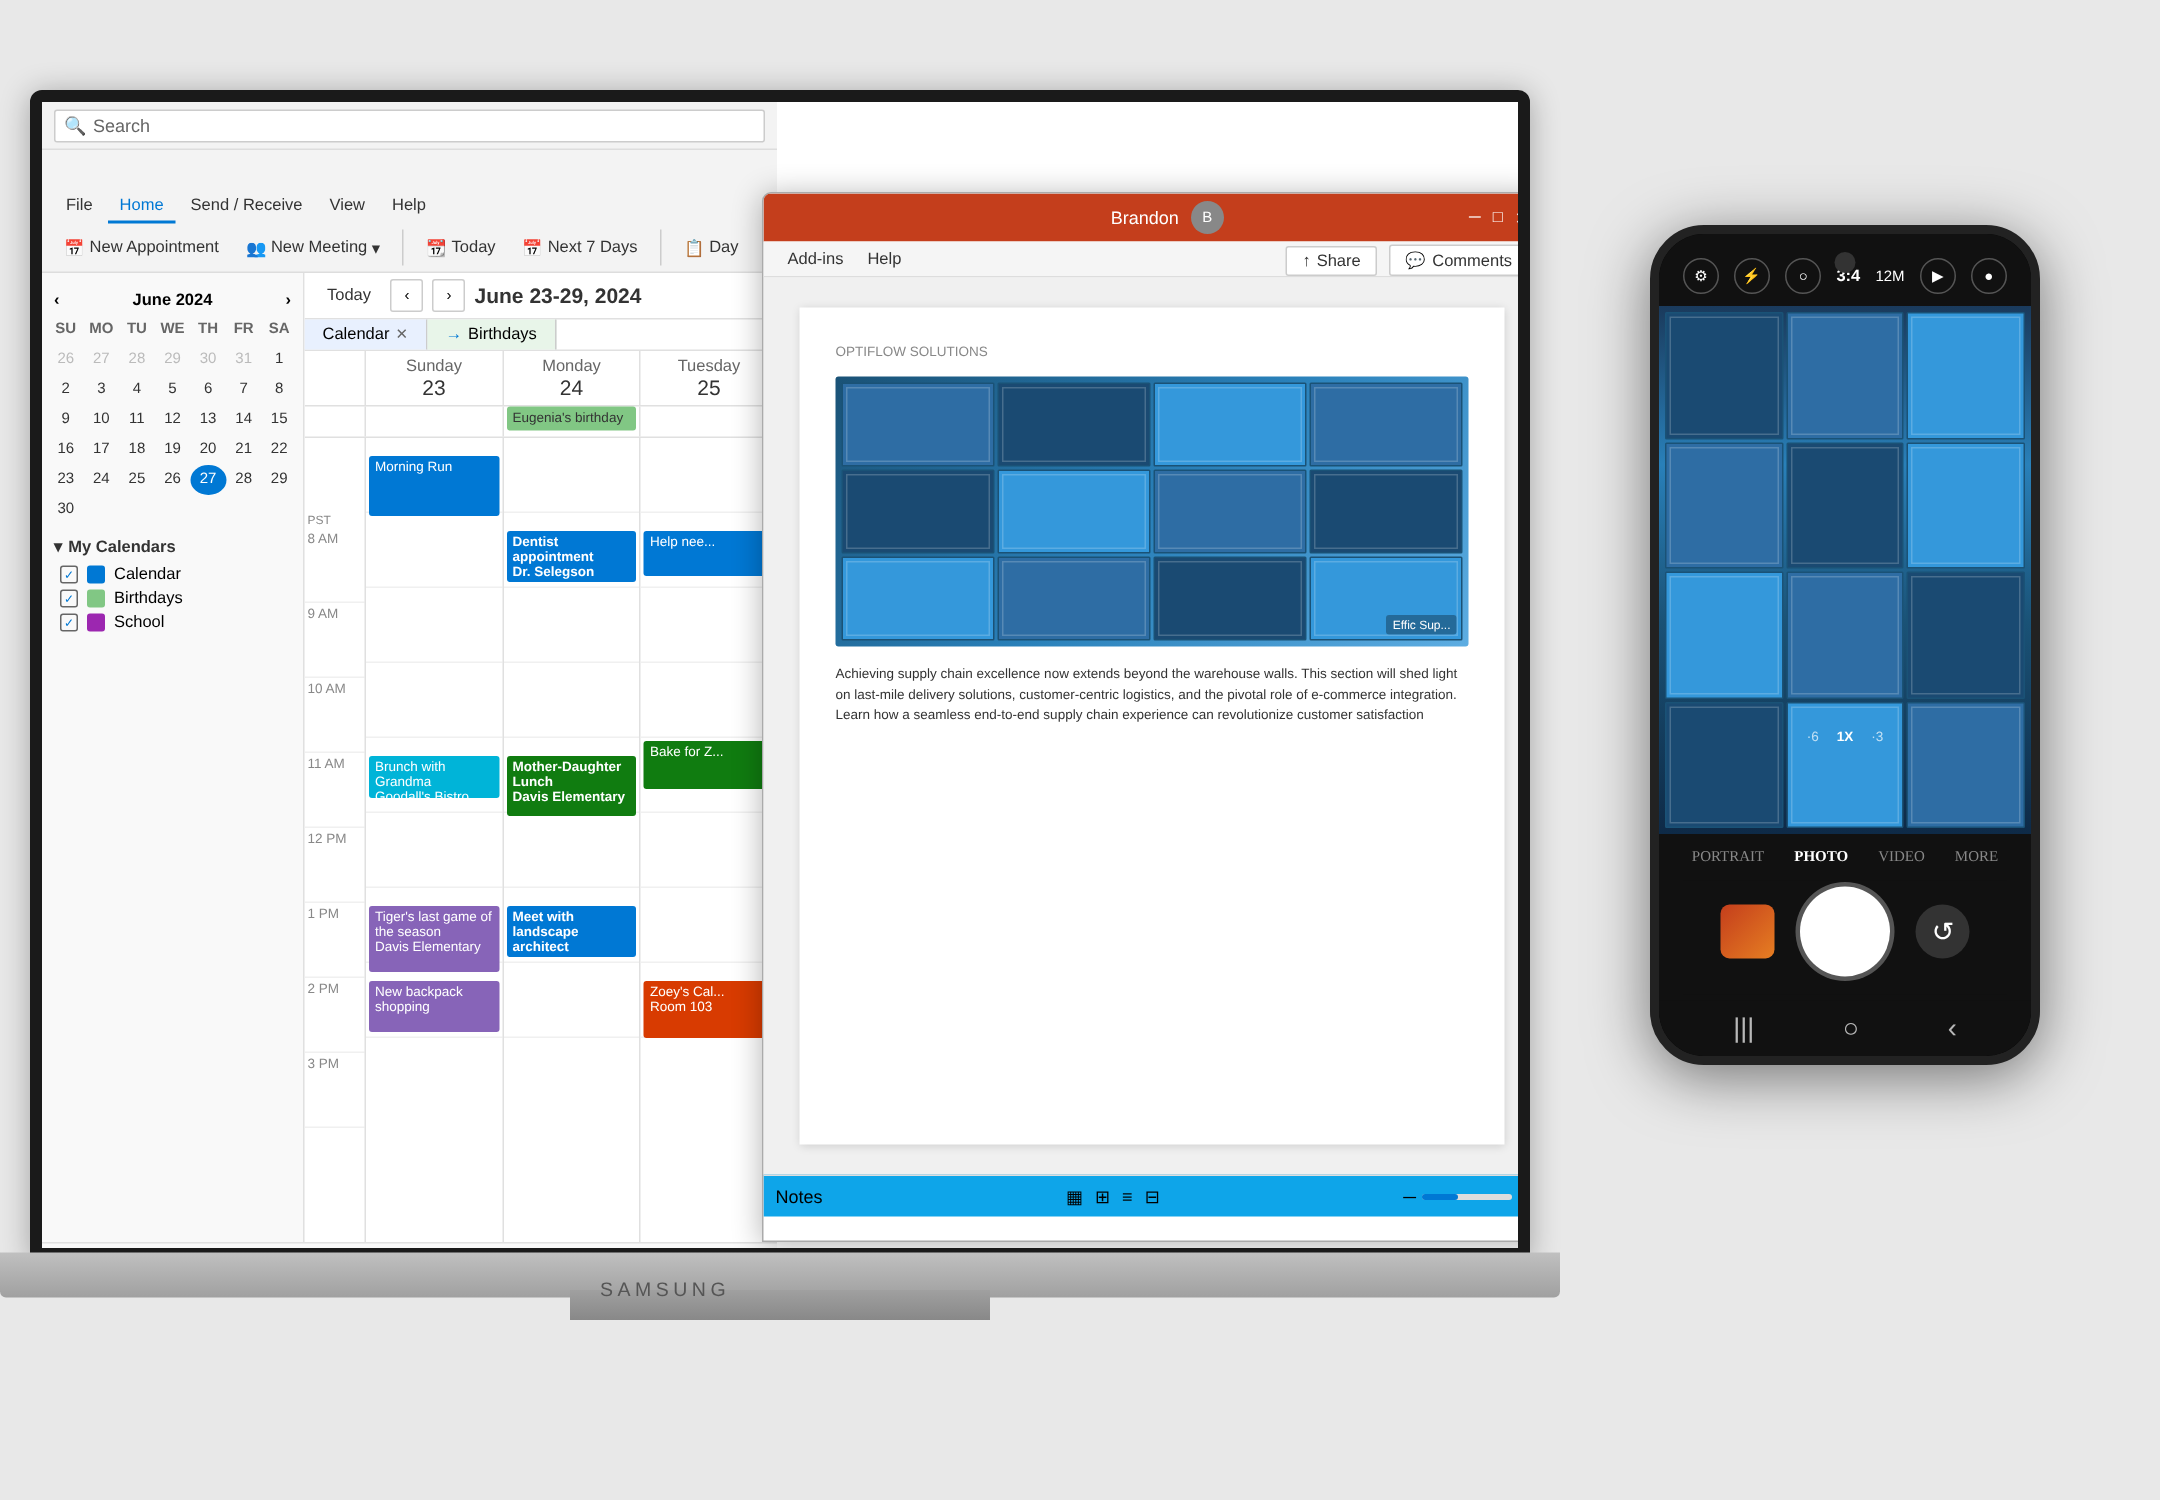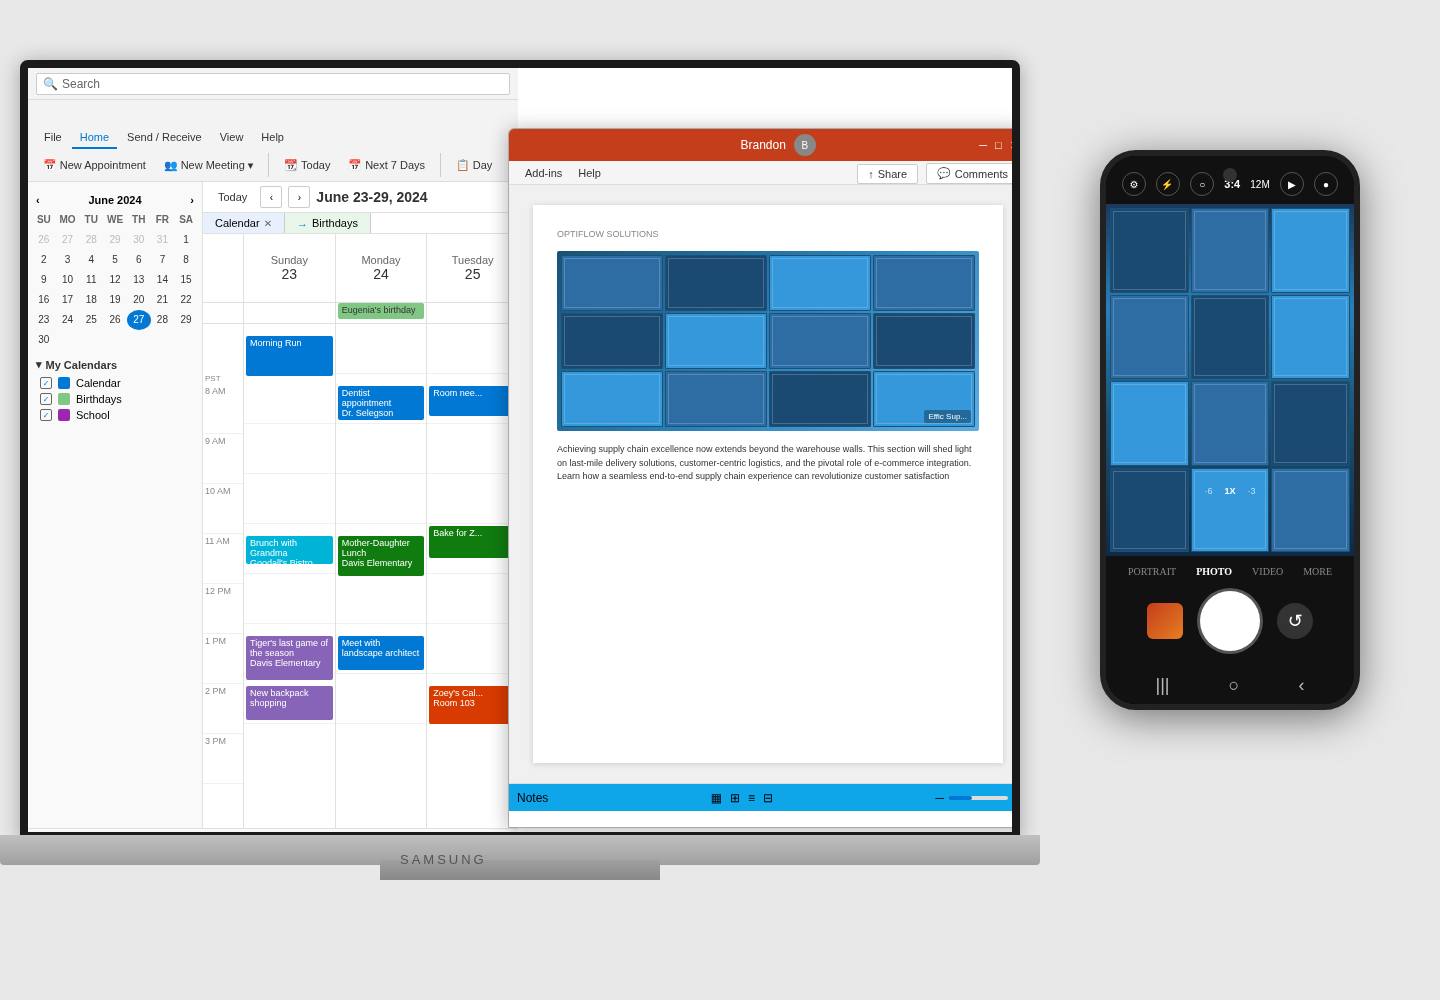--- a/index.html
+++ b/index.html
@@ -307,21 +307,21 @@
 
     .week-header {
       display: grid;
       grid-template-columns: 40px repeat(3, 1fr);
       border-bottom: 1px solid #e0e0e0;
       background: #fff;
     }
 
     .week-header-cell {
       text-align: center;
-      padding: 20px;
+      padding: 4px;
       font-size: 11px;
       border-left: 1px solid #e0e0e0;
     }
 
     .week-header-cell:first-child { border-left: none; }
 
     .week-day-name { color: #666; }
     .week-day-num { font-size: 14px; color: #333; }
 
     .week-grid {
@@ -1064,21 +1064,21 @@
                 <div class="day-slot"></div>
                 <div class="day-slot"></div>
                 <div class="day-slot"></div>
 
                 <div class="cal-event event-blue" style="top:12px;height:40px;">Morning Run</div>
                 <div class="cal-event event-teal" style="top:212px;height:28px;">Brunch with Grandma<br>Goodall's Bistro</div>
                 <div class="cal-event event-purple" style="top:312px;height:44px;">Tiger's last game of the season<br>Davis Elementary</div>
                 <div class="cal-event event-purple" style="top:362px;height:34px;">New backpack shopping</div>
               </div>
 
-              <div class="day-col" style="position:relative;">
+              <div class="day-col" style="position:relative;font-weight:bold;">
                 <div class="day-slot"></div>
                 <div class="day-slot"></div>
                 <div class="day-slot"></div>
                 <div class="day-slot"></div>
                 <div class="day-slot"></div>
                 <div class="day-slot"></div>
                 <div class="day-slot"></div>
                 <div class="day-slot"></div>
 
                 <div class="cal-event event-blue" style="top:62px;height:34px;">Dentist appointment<br>Dr. Selegson</div>
@@ -1089,21 +1089,21 @@
               <div class="day-col" style="position:relative;">
                 <div class="day-slot"></div>
                 <div class="day-slot"></div>
                 <div class="day-slot"></div>
                 <div class="day-slot"></div>
                 <div class="day-slot"></div>
                 <div class="day-slot"></div>
                 <div class="day-slot"></div>
                 <div class="day-slot"></div>
 
-                <div class="cal-event event-blue" style="top:62px;height:30px;">Room nee...</div>
+                <div class="cal-event event-blue" style="top:62px;height:30px;">Help nee...</div>
                 <div class="cal-event event-green" style="top:162px;height:32px;margin-top:40px;">Bake for Z...</div>
                 <div class="cal-event event-orange" style="top:362px;height:38px;">Zoey's Cal...<br>Room 103</div>
               </div>
             </div>
           </div>
         </div>
       </div>
 
       <div class="reminder-bar">
         <span>Reminders: 1</span>

